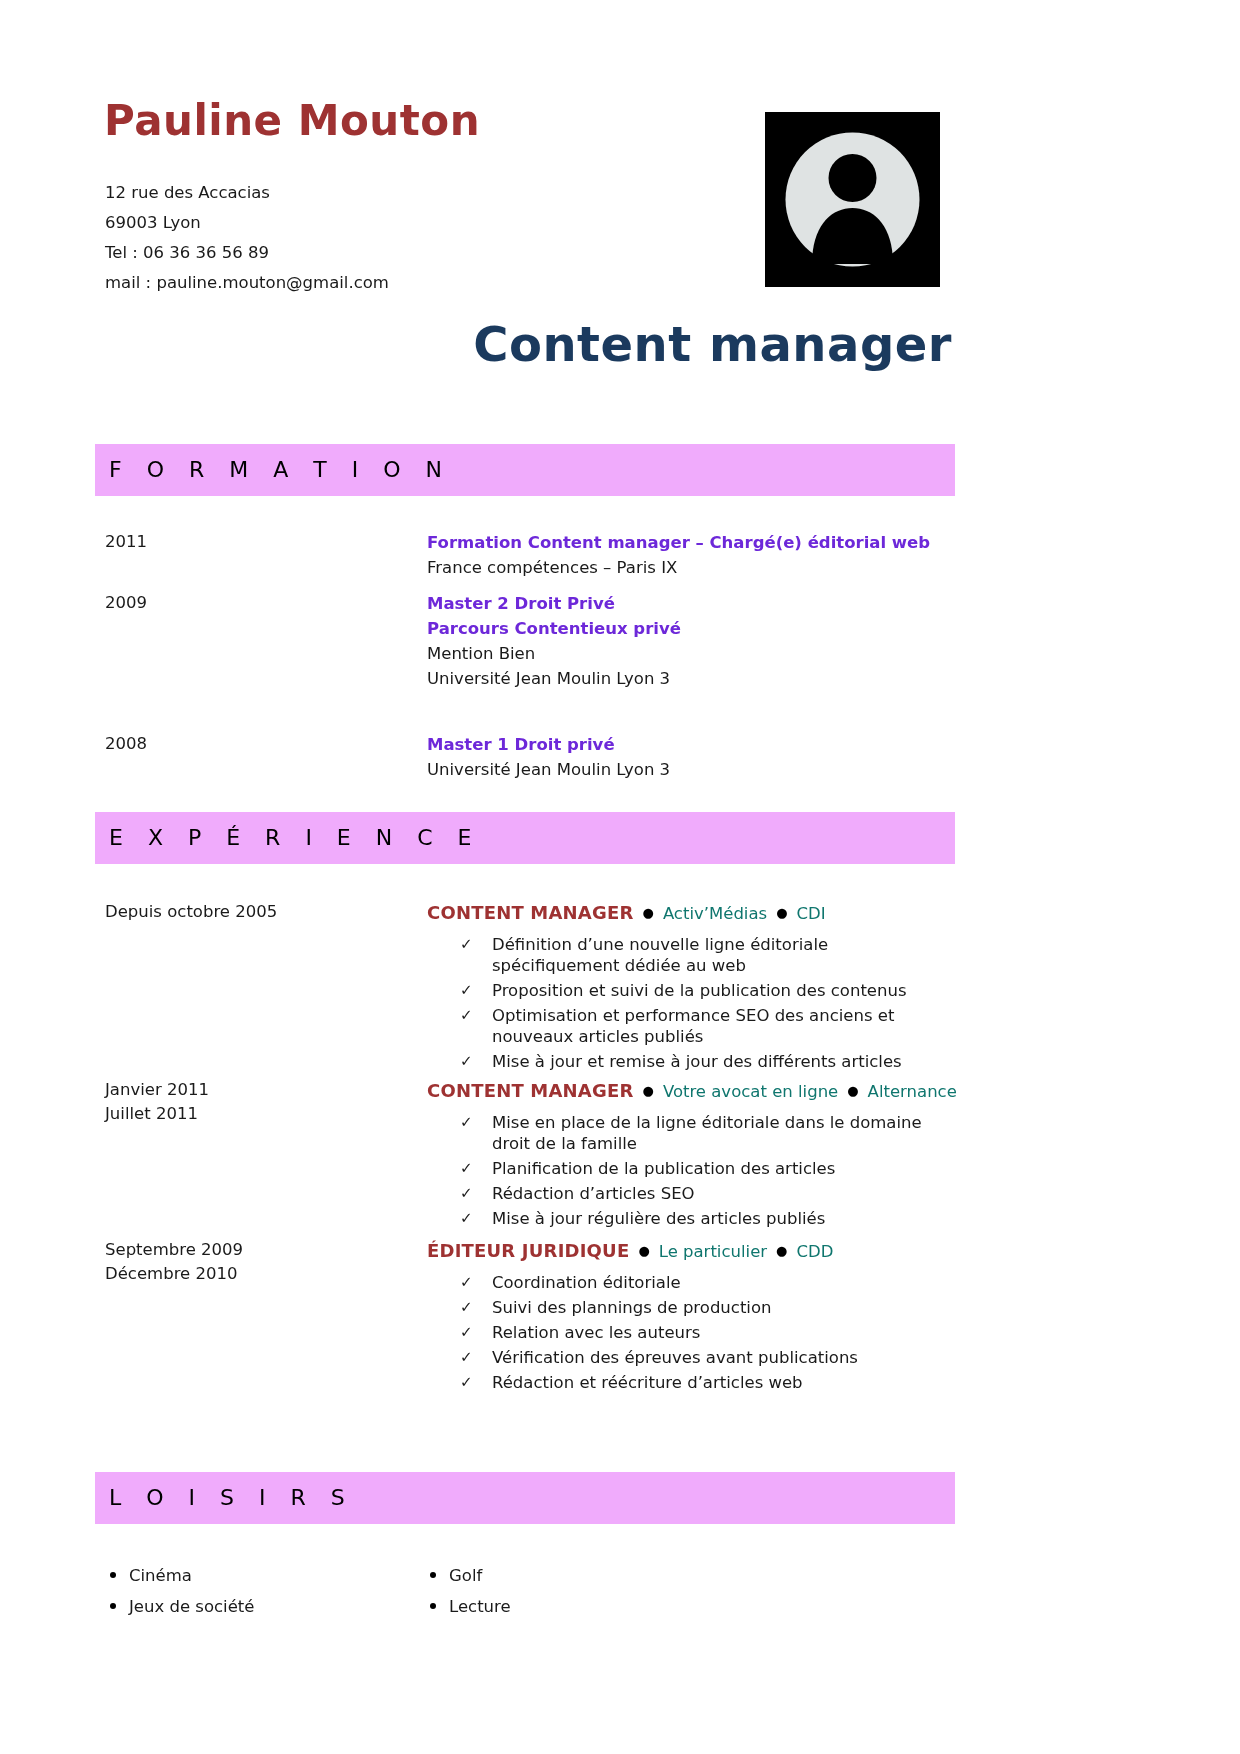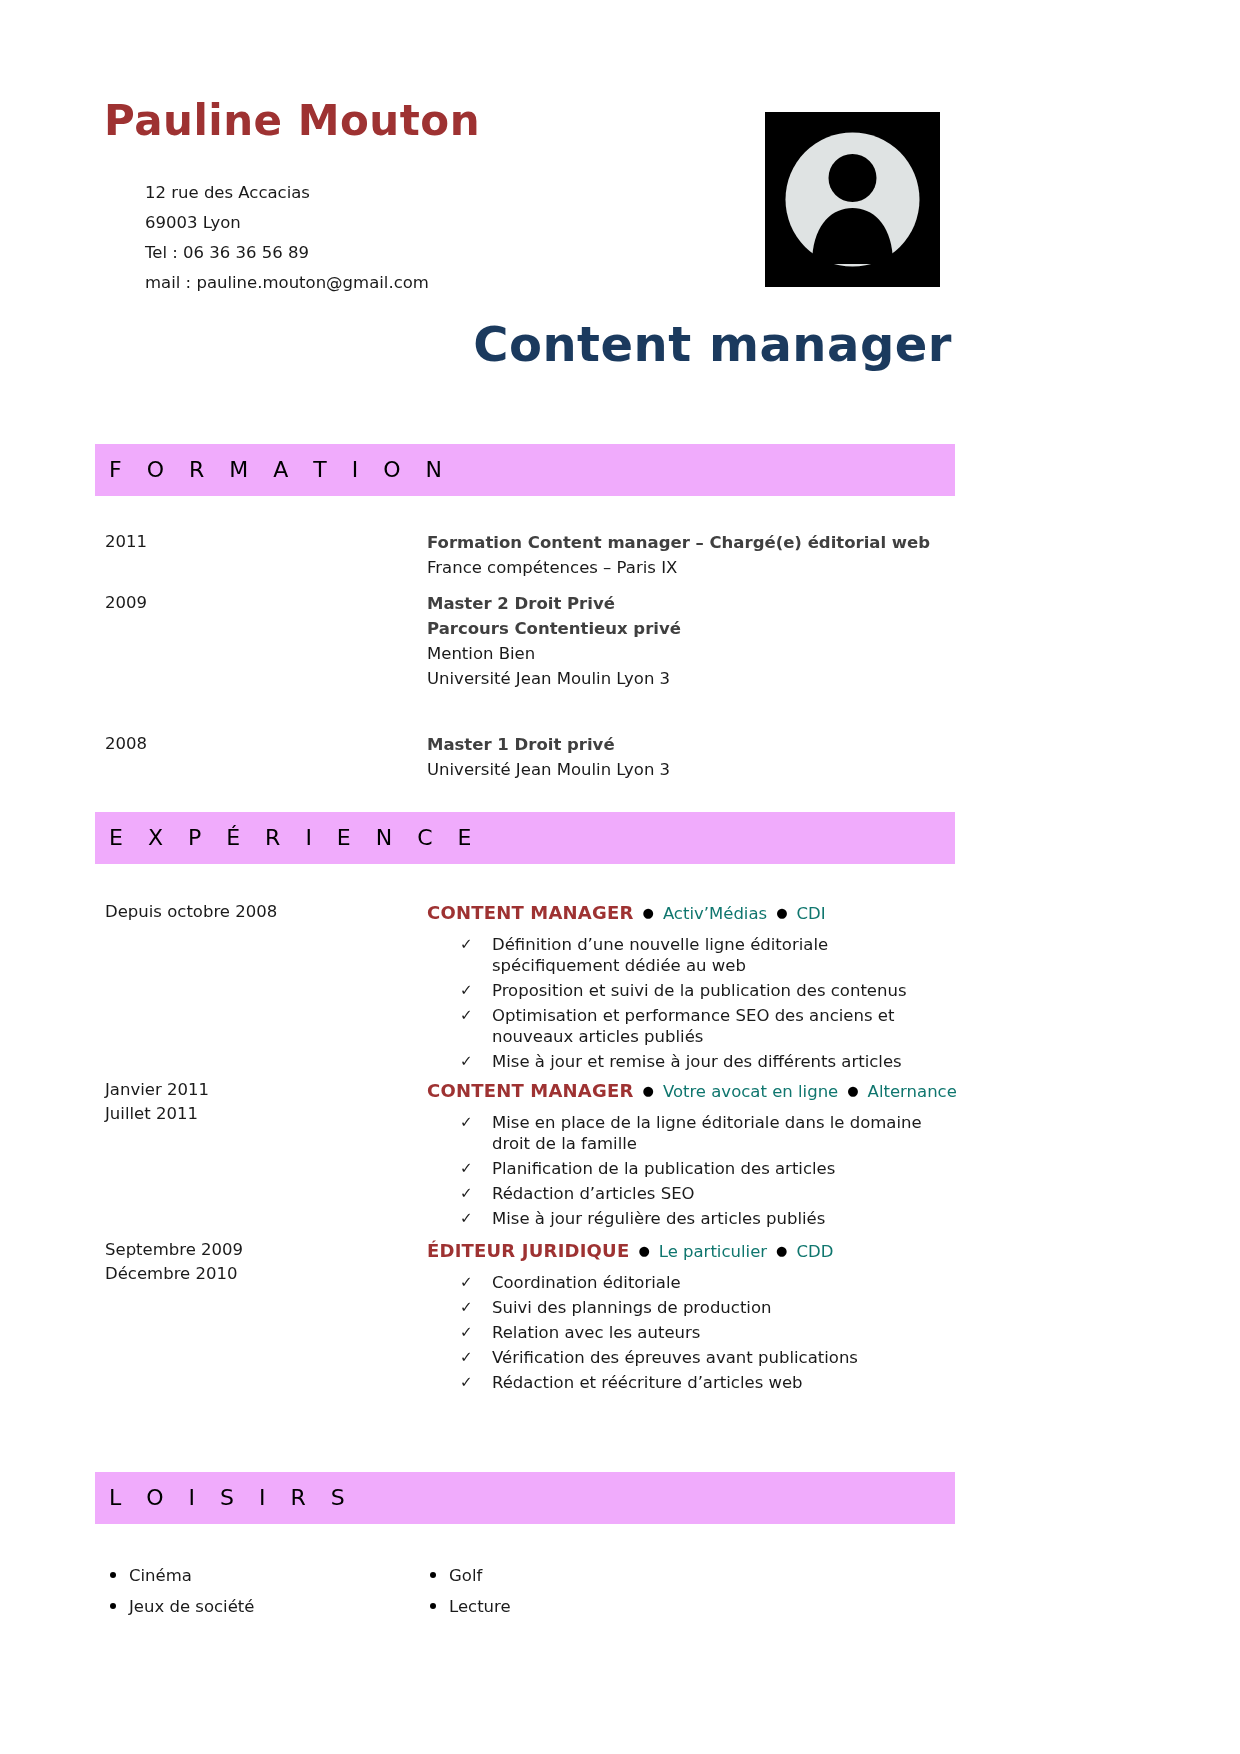--- a/index.html
+++ b/index.html
@@ -40,21 +40,21 @@
     white-space: nowrap;
   }
   .contact {
     position: absolute;
     left: 105px;
     top: 178px;
     font-size: 16.5px;
     line-height: 30px;
     color: #1a1a1a;
   }
-  .contact div { white-space: nowrap; margin-left: 40px; }
+  .contact div { white-space: nowrap; }
 
   .photo {
     position: absolute;
     left: 765px;
     top: 112px;
     width: 175px;
     height: 175px;
     background: #000000;
   }
   .photo svg { display: block; }
@@ -109,21 +109,21 @@
   }
   .entry .col-right {
     flex: 1;
     font-size: 16.5px;
     line-height: 24px;
     color: #1a1a1a;
   }
 
   .edu-title {
     font-weight: bold;
-    color: #404040;
+    color: #6d28d9;
     font-size: 16.5px;
     line-height: 25px;
   }
   .edu-sub {
     color: #1a1a1a;
     font-size: 16.5px;
     line-height: 25px;
   }
 
   .exp-head {
@@ -252,21 +252,21 @@
       <div class="edu-sub">Université Jean Moulin Lyon 3</div>
     </div>
   </div>
 
   <div class="section-band" style="top:812px;">
     <div class="section-title">E X P É R I E N C E</div>
   </div>
 
   <div class="entry" style="top:900px;">
     <div class="col-left">
-      <div>Depuis octobre 2008</div>
+      <div>Depuis octobre 2005</div>
       <div></div>
     </div>
     <div class="col-right">
       <div class="exp-head">
         <span class="exp-role">CONTENT MANAGER</span>
         <span class="exp-sep">●</span>
         <span class="exp-meta">Activ’Médias</span>
         <span class="exp-sep">●</span>
         <span class="exp-meta">CDI</span>
       </div>

